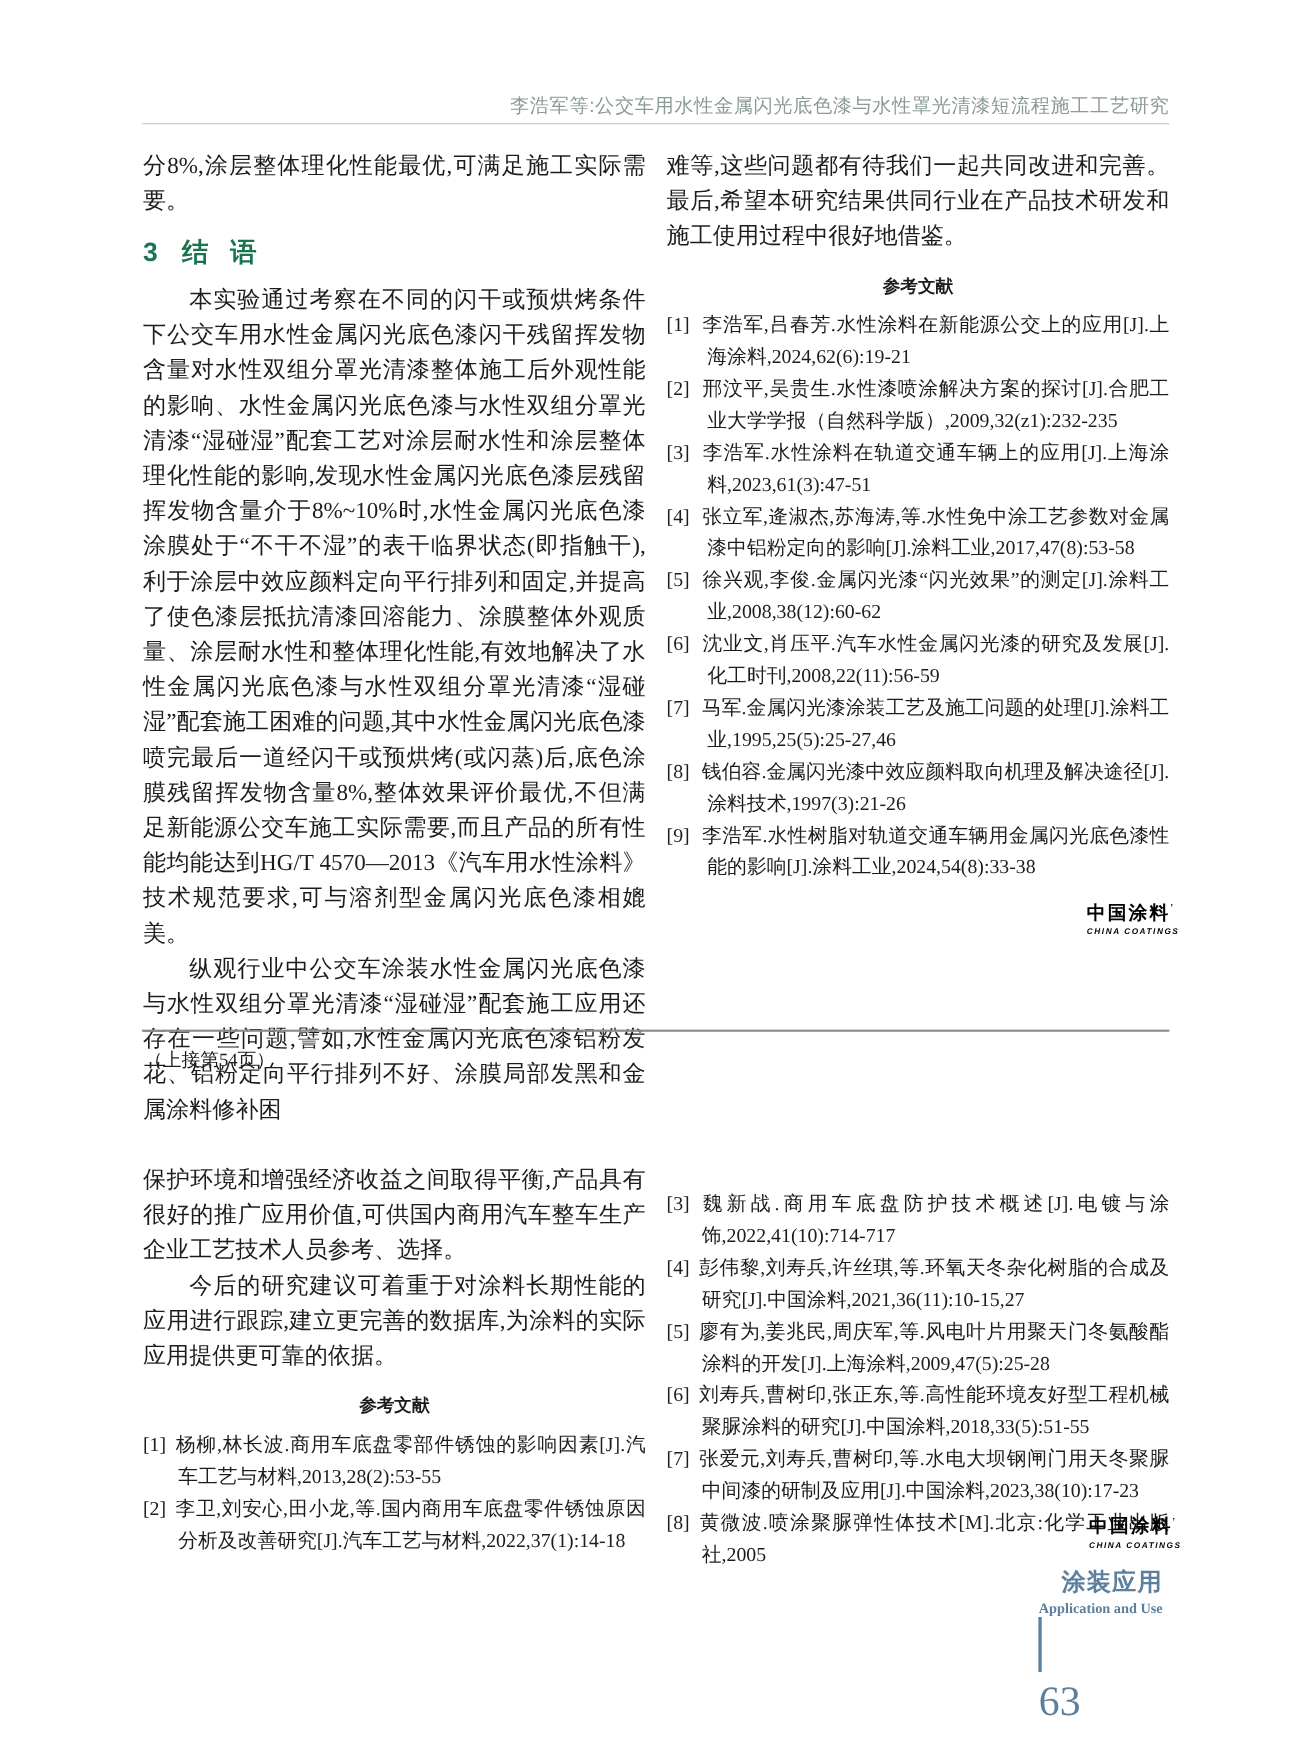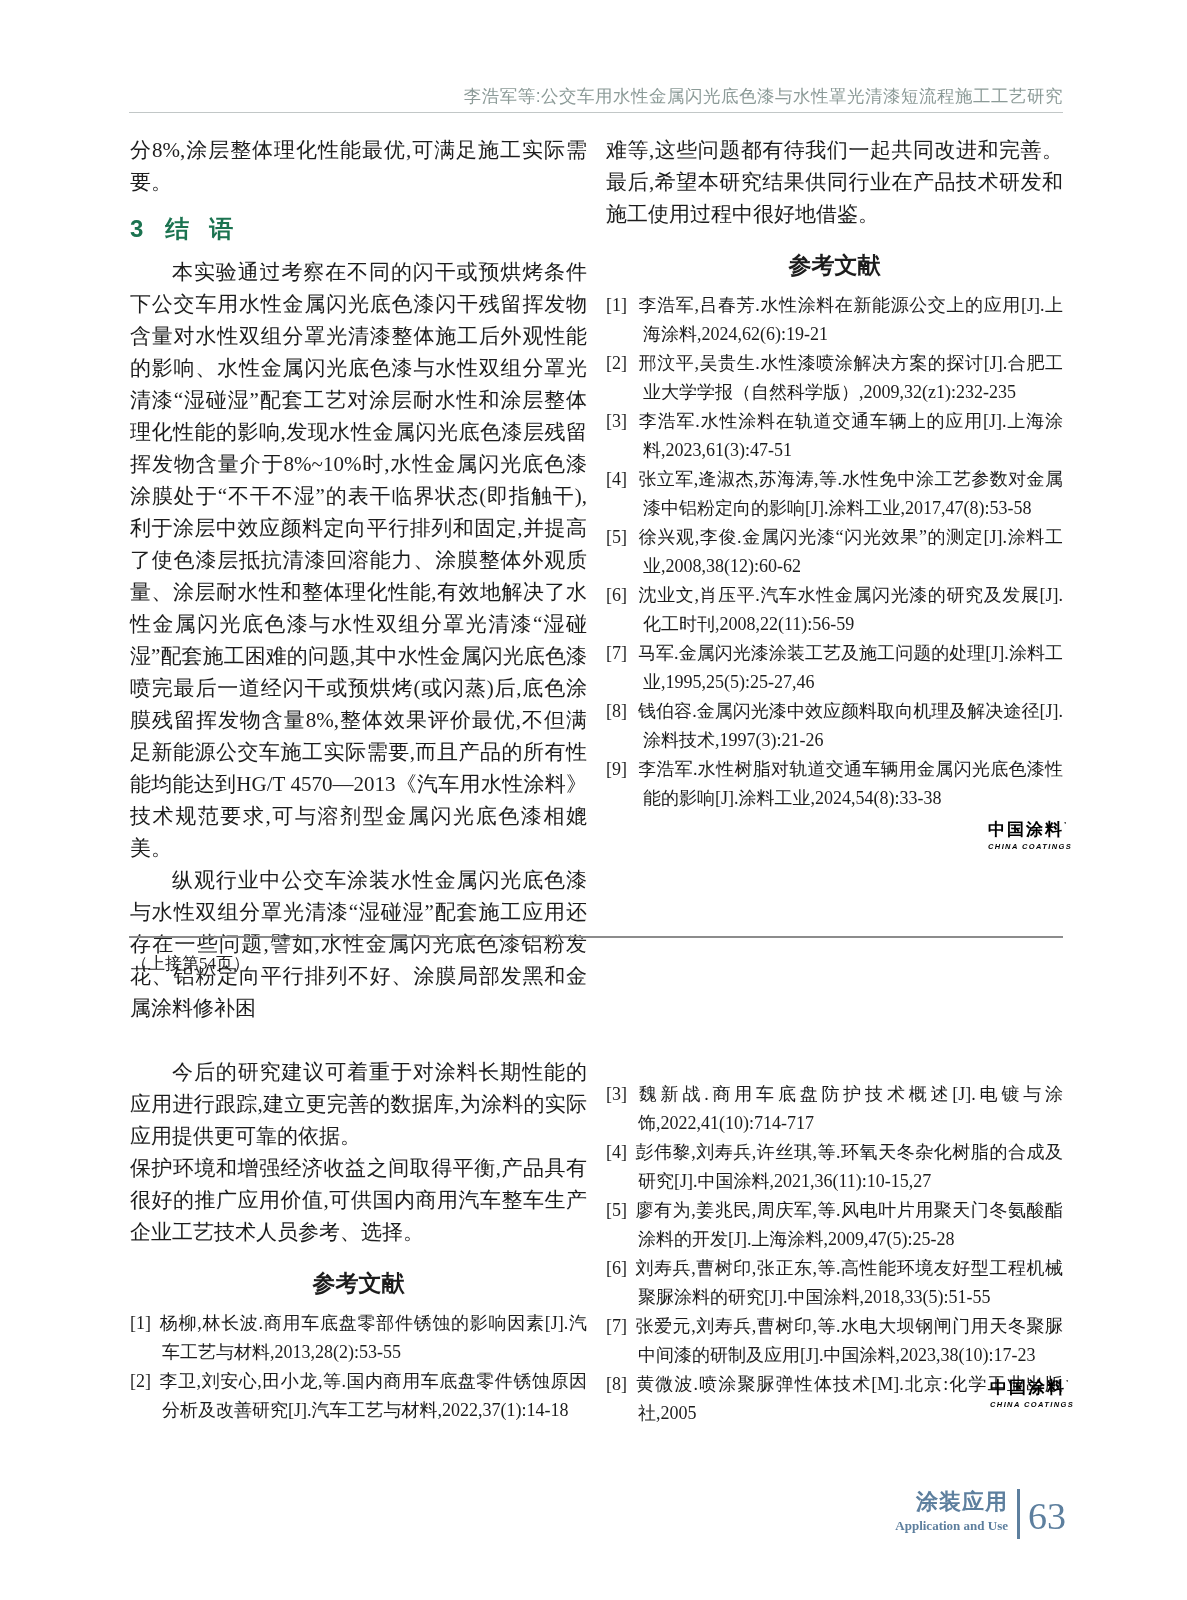--- a/index.html
+++ b/index.html
@@ -38,21 +38,21 @@
     margin:15px 0 11px 0;
     font-family:"Liberation Sans",sans-serif;
     font-weight:bold;font-size:24px;color:#1b7350;
     display:flex;align-items:baseline;
   }
   .section-heading .num{margin-right:22px;}
   .section-heading .chars{letter-spacing:20px;}
   .ref-heading{
     margin:20px 0 10px 0;
     font-family:"Liberation Sans",sans-serif;
-    font-size:23px;font-weight:bold;text-align:center;color:#1c1c1c;
+    font-size:16px;font-weight:bold;text-align:center;color:#1c1c1c;
   }
   .ref-list{margin-top:2px;}
   .ref{
     font-size:18px;line-height:29px;text-align:justify;
     padding-left:37px;text-indent:-37px;
   }
   .ref .ref-label{margin-right:11px;}
   .ref-list.tight .ref{padding-left:32px;text-indent:-32px;}
   .ref-list.tight .ref .ref-label{margin-right:8px;}
 
@@ -72,23 +72,24 @@
     position:absolute;top:936px;left:129px;width:934px;height:2px;
     background:#8c8c8c;
   }
   .continuation{
     position:absolute;top:952px;left:131px;
     font-size:17px;color:#1c1c1c;
   }
 
   
   .footer{
-    position:absolute;top:1489px;right:121px;
+    position:absolute;top:1425px;right:121px;
     display:flex;align-items:flex-start;
     color:#5d7f9e;
+    flex-direction:column;
   }
   .footer-section{text-align:right;margin-right:9px;}
   .footer-cn{
     font-family:"Liberation Sans",sans-serif;
     font-size:22px;font-weight:bold;letter-spacing:1px;line-height:26px;
   }
   .footer-en{font-size:13px;line-height:17px;margin-top:2px;white-space:nowrap;font-weight:bold;}
   .footer-bar{width:3px;height:50px;background:#5d7f9e;margin-right:8px;}
   .footer-page{font-size:38px;line-height:44px;margin-top:5px;}
 </style>
@@ -128,22 +129,22 @@
 
   <div class="logo logo-1">
     <div class="logo-cn"><span>中国涂料</span><span class="logo-mark">’</span></div>
     <div class="logo-en">CHINA COATINGS</div>
   </div>
 
   <div class="mid-rule"></div>
   <div class="continuation">（上接第54页）</div>
 
   <div class="col bottom-left">
+    <p class="body">保护环境和增强经济收益之间取得平衡,产品具有很好的推广应用价值,可供国内商用汽车整车生产企业工艺技术人员参考、选择。</p>
     <p class="body indent">今后的研究建议可着重于对涂料长期性能的应用进行跟踪,建立更完善的数据库,为涂料的实际应用提供更可靠的依据。</p>
-    <p class="body">保护环境和增强经济收益之间取得平衡,产品具有很好的推广应用价值,可供国内商用汽车整车生产企业工艺技术人员参考、选择。</p>
     <div class="ref-heading">参考文献</div>
     <div class="ref-list tight">
       <div class="ref"><span class="ref-label">[1]</span><span>杨柳,林长波.商用车底盘零部件锈蚀的影响因素[J].汽车工艺与材料,2013,28(2):53-55</span></div>
       <div class="ref"><span class="ref-label">[2]</span><span>李卫,刘安心,田小龙,等.国内商用车底盘零件锈蚀原因分析及改善研究[J].汽车工艺与材料,2022,37(1):14-18</span></div>
     </div>
   </div>
 
   <div class="col bottom-right">
     <div class="ref-list tight">
       <div class="ref"><span class="ref-label">[3]</span><span>魏新战.商用车底盘防护技术概述[J].电镀与涂饰,2022,41(10):714-717</span></div>

